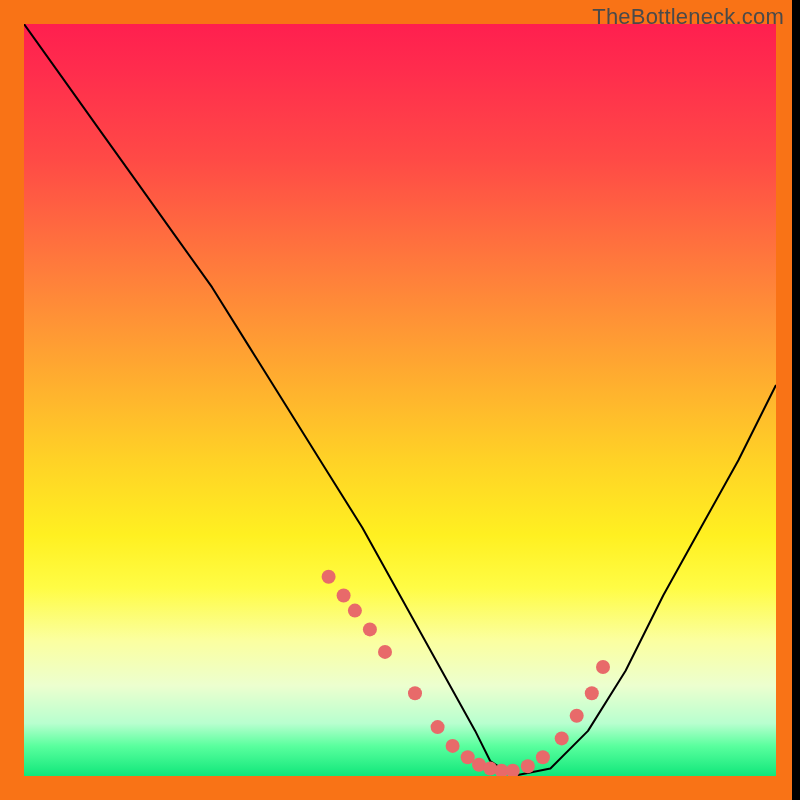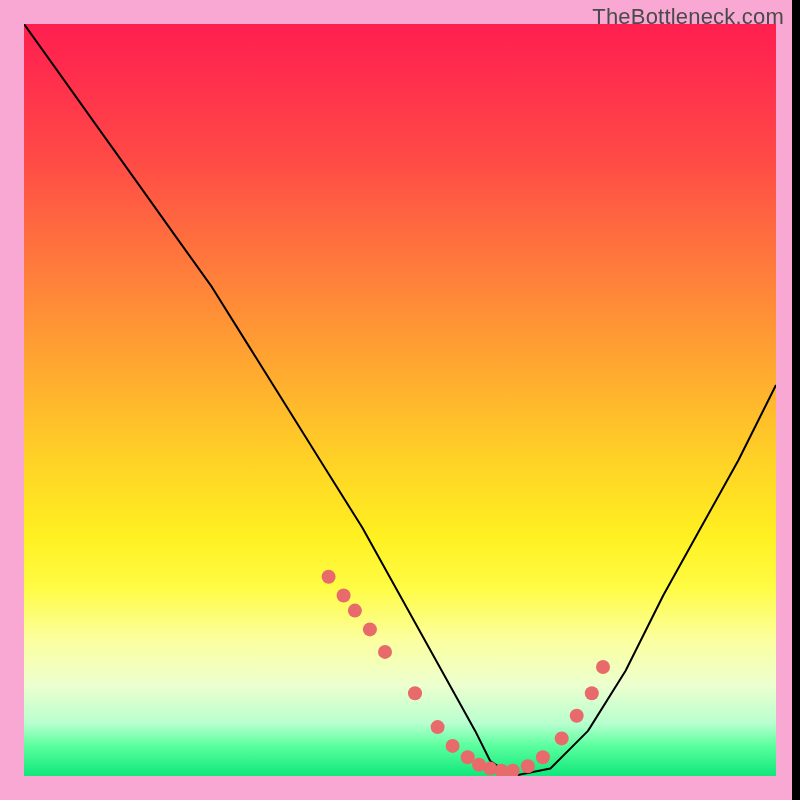--- a/index.html
+++ b/index.html
@@ -10,21 +10,21 @@
     background: #000;
     overflow: hidden;
     font-family: Arial, Helvetica, sans-serif;
   }
   .frame {
     position: absolute;
     top: 0;
     left: 0;
     width: 792px;
     height: 800px;
-    background: #f9a8d4;
+    background: #f97316;
   }
   .plot-area {
     position: absolute;
     
     top: 24px;
     left: 24px;
     width: 752px;
     height: 752px;
     
     background: linear-gradient(to bottom,

